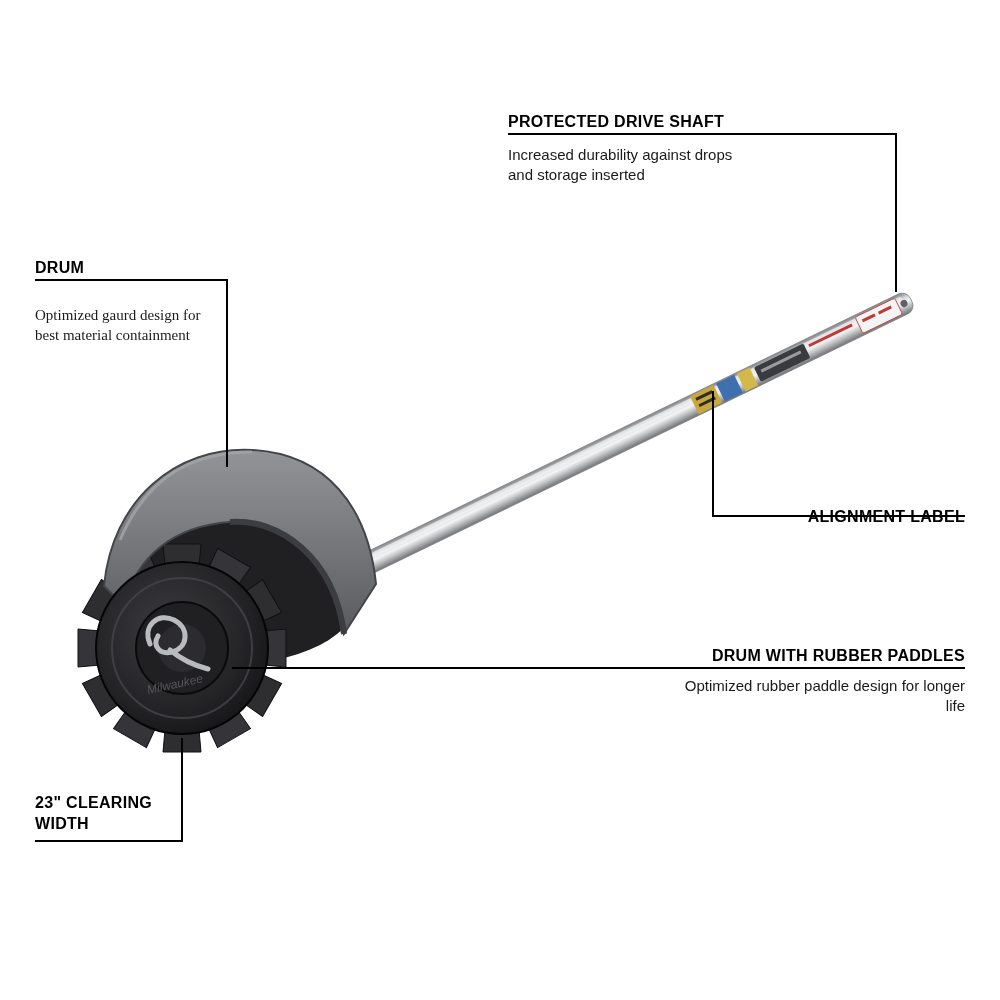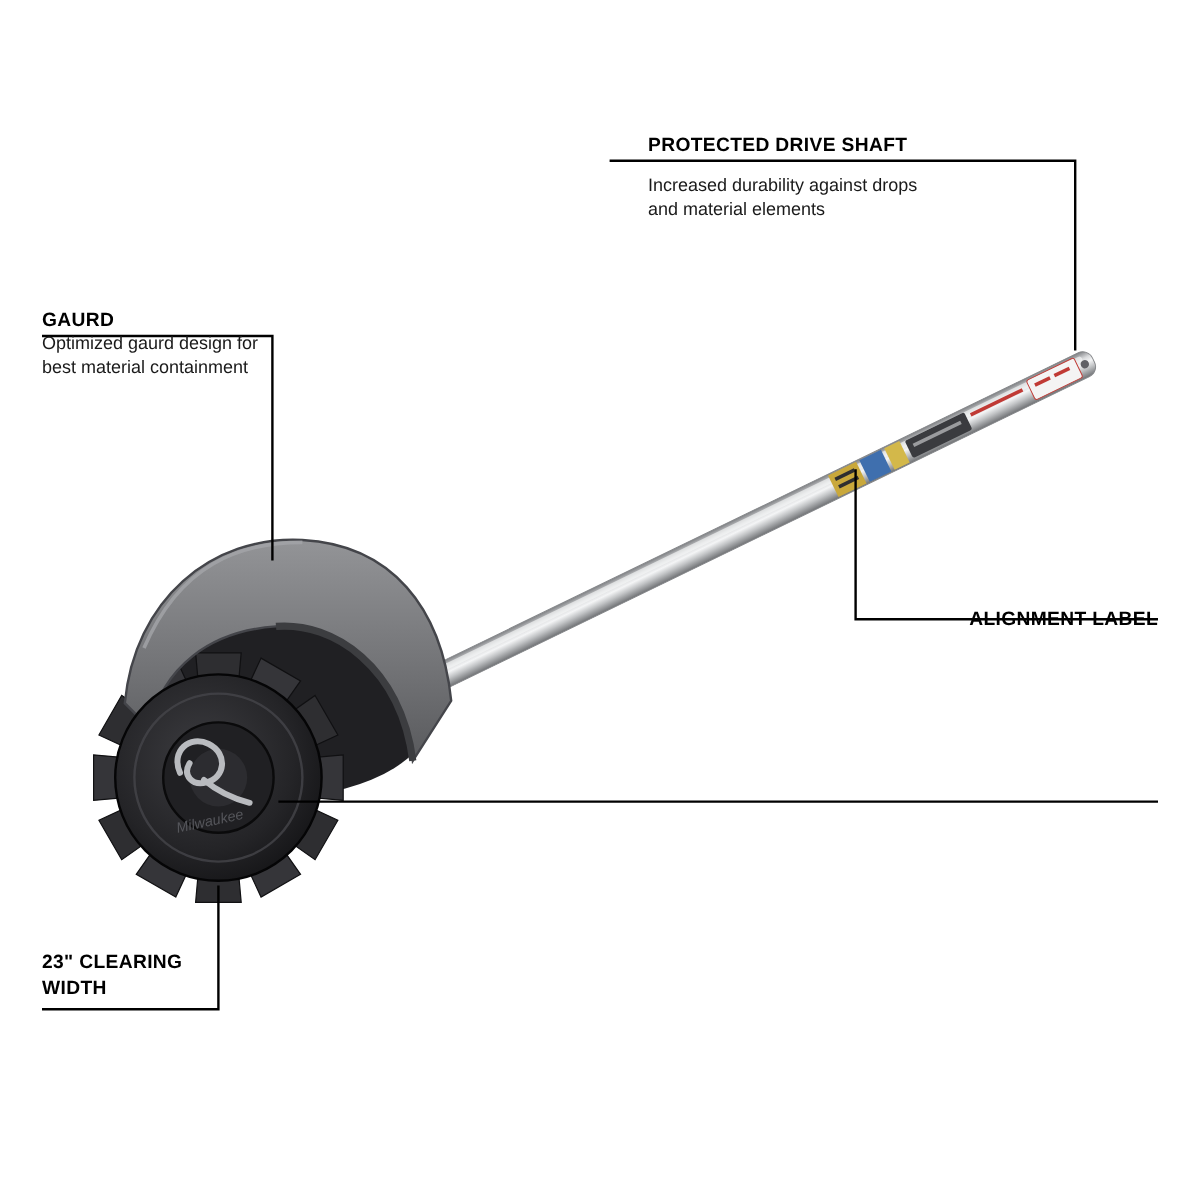--- a/index.html
+++ b/index.html
@@ -10,24 +10,24 @@
   #art{position:absolute;left:0;top:0;width:1000px;height:1000px;}
   .callout{position:absolute;color:#000;}
   .callout .title{
     margin:0;font-size:16px;font-weight:bold;letter-spacing:0.3px;color:#000;
     line-height:19px;
   }
   .callout .desc{
     margin:13px 0 0 0;font-size:15px;line-height:20px;color:#1a1a1a;font-weight:normal;
   }
   .co-right{text-align:right;}
-  #co-drive-shaft{left:540px;top:112px;width:250px;}
+  #co-drive-shaft{left:508px;top:112px;width:250px;}
   #co-drive-shaft .desc{margin-top:14px;}
   #co-guard{left:35px;top:258px;width:185px;}
-  #co-guard .desc{margin-top:0;}
+  #co-guard .desc{margin-top:28px;font-family:Liberation Serif, serif;}
   #co-alignment{right:35px;top:507px;width:240px;}
   #co-alignment .desc{margin-top:11px;}
   #co-drum{right:35px;top:646px;width:290px;}
   #co-drum .desc{margin-top:11px;}
   #co-width{left:35px;top:792px;width:150px;}
   #co-width .title{line-height:21px;}
 </style>
 </head>
 <body>
 
@@ -124,30 +124,34 @@
       <polyline points="508,134 896,134 896,292"></polyline>
       <polyline points="35,280 227,280 227,467"></polyline>
       <polyline points="965,516 713,516 713,391"></polyline>
       <polyline points="232,668 965,668"></polyline>
       <polyline points="35,841 182,841 182,738"></polyline>
     </g>
   </svg>
 
   <div class="callout" id="co-drive-shaft">
     <h3 class="title">PROTECTED DRIVE SHAFT</h3>
-    <p class="desc">Increased durability against drops and material elements</p>
+    <p class="desc">Increased durability against drops and storage inserted</p>
   </div>
 
   <div class="callout" id="co-guard">
-    <h3 class="title">GAURD</h3>
+    <h3 class="title">DRUM</h3>
     <p class="desc">Optimized gaurd design for best material containment</p>
   </div>
 
   <div class="callout co-right" id="co-alignment">
     <h3 class="title">ALIGNMENT LABEL</h3>
   </div>
 
+  <div class="callout co-right" id="co-drum">
+    <h3 class="title">DRUM WITH RUBBER PADDLES</h3>
+    <p class="desc">Optimized rubber paddle design for longer life</p>
+  </div>
 
   <div class="callout" id="co-width">
     <h3 class="title">23" CLEARING WIDTH</h3>
   </div>
 
 </div>
 
 </body></html>

